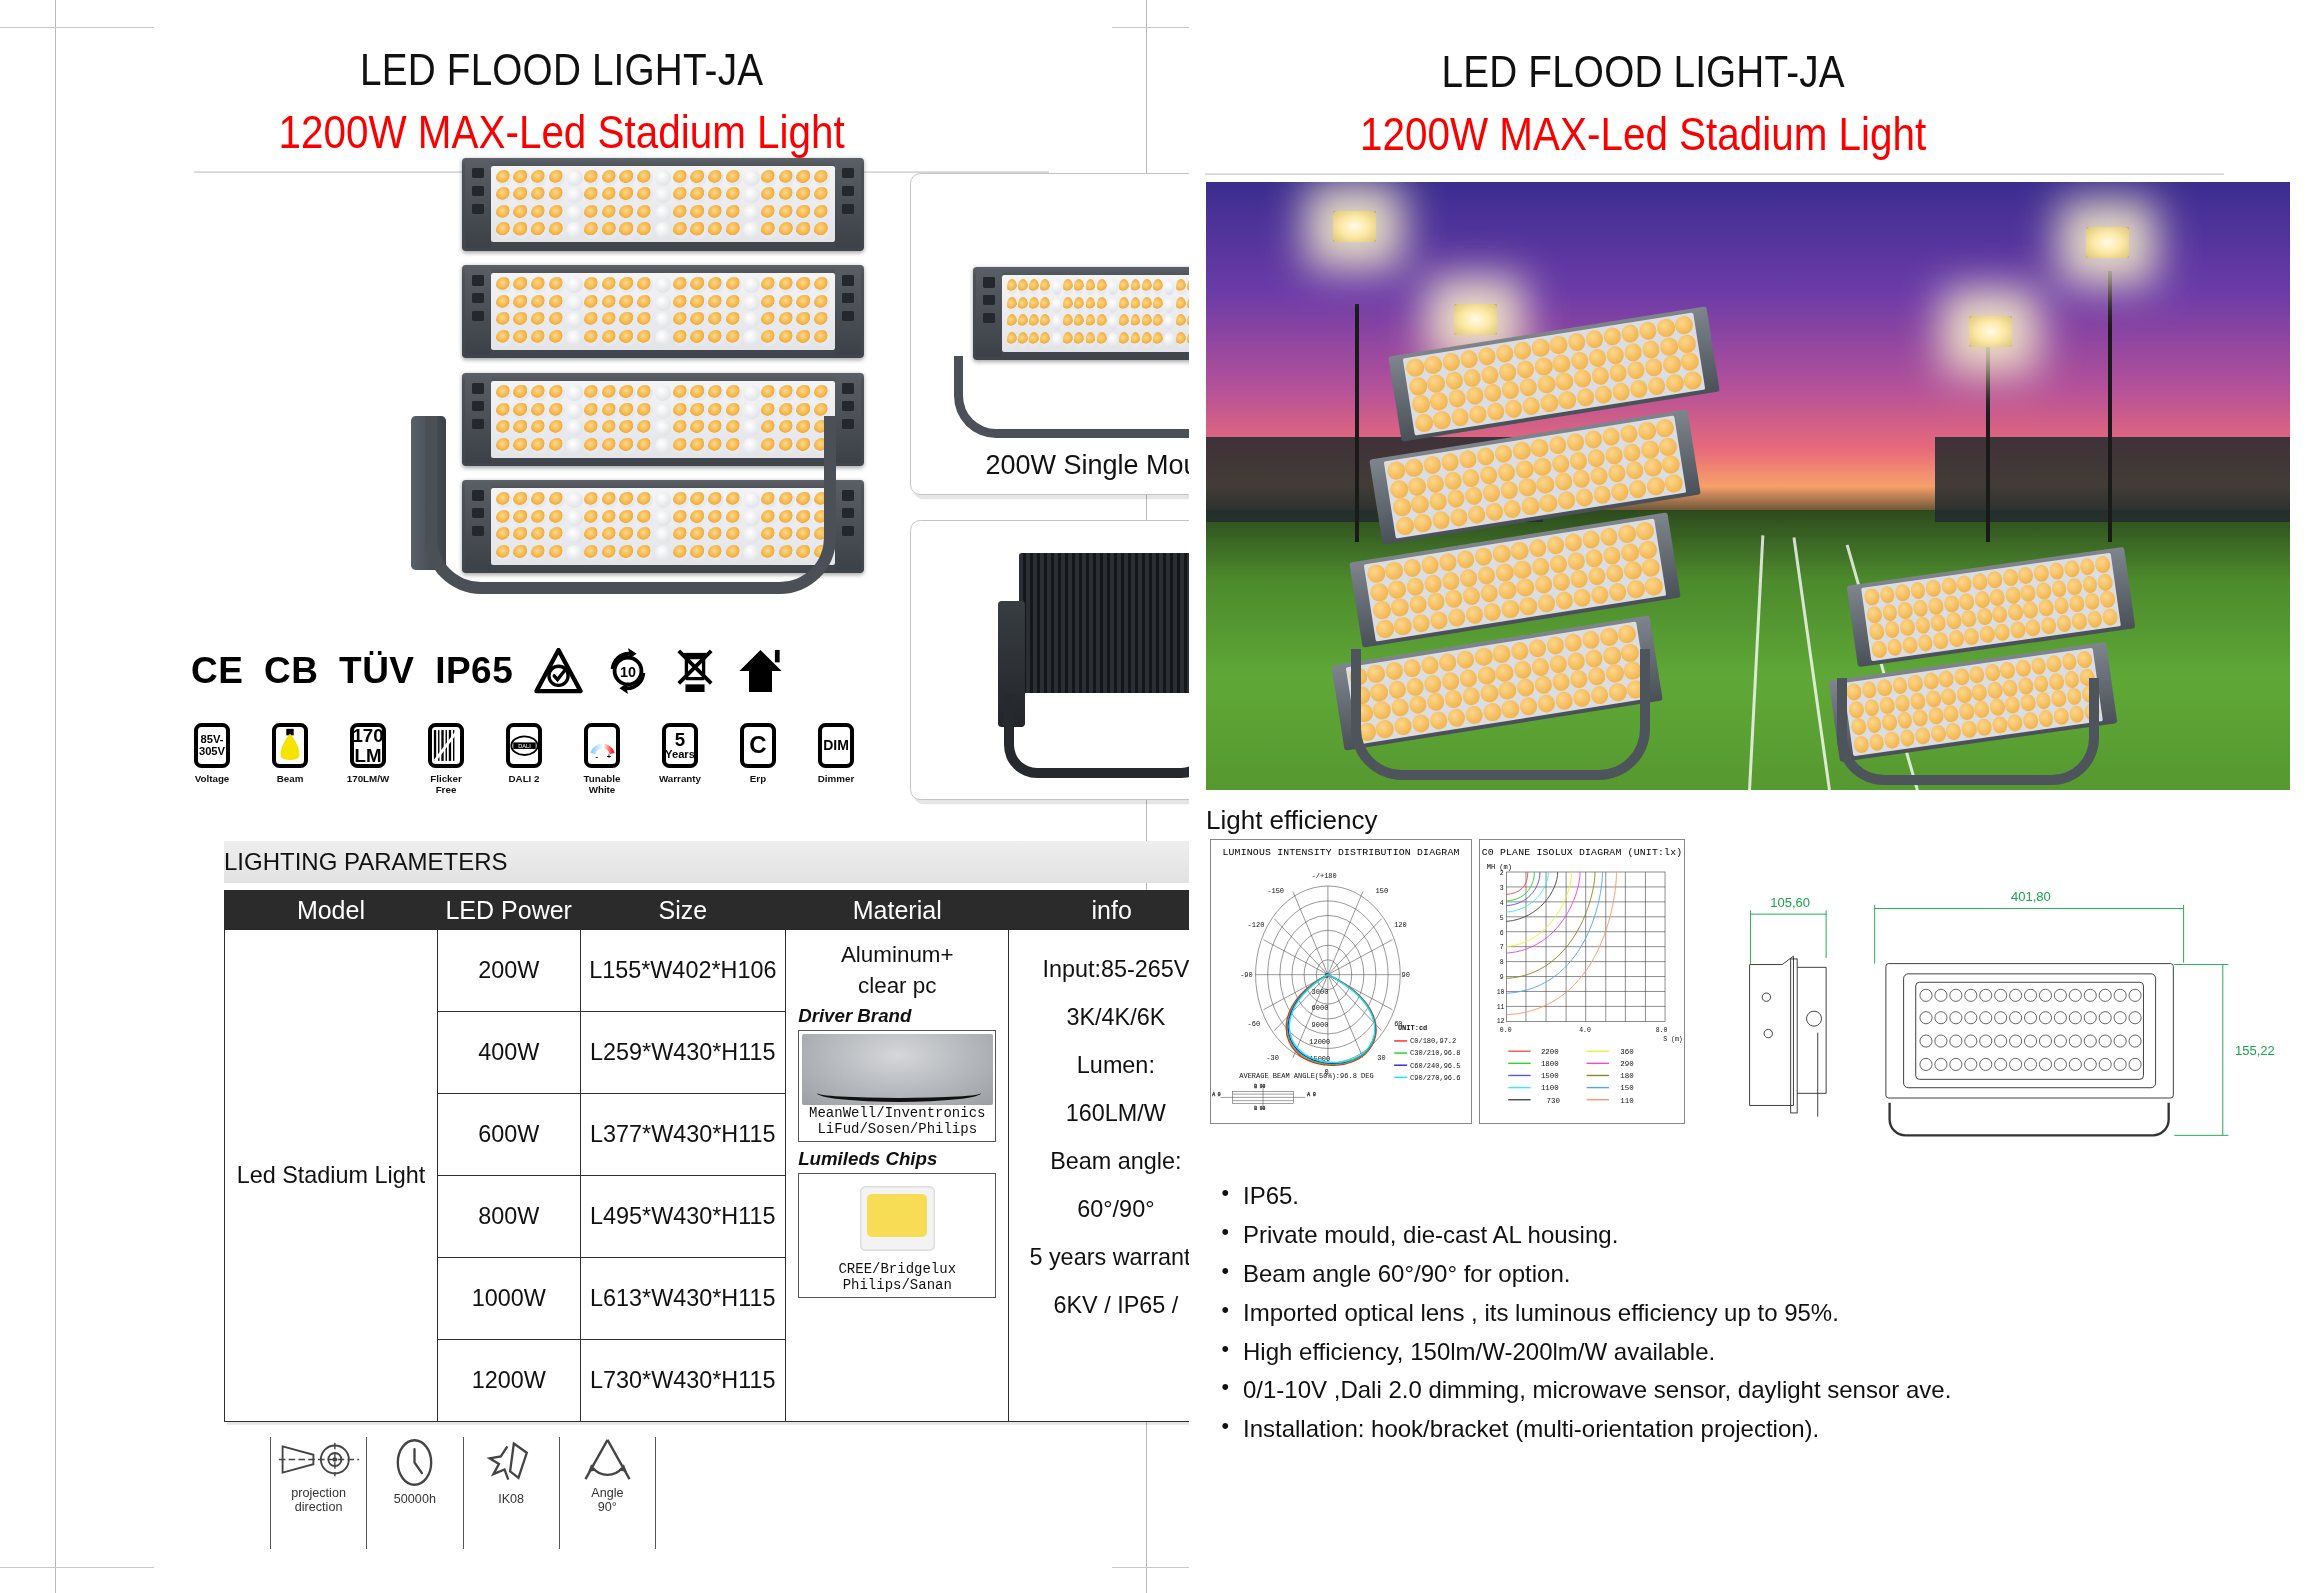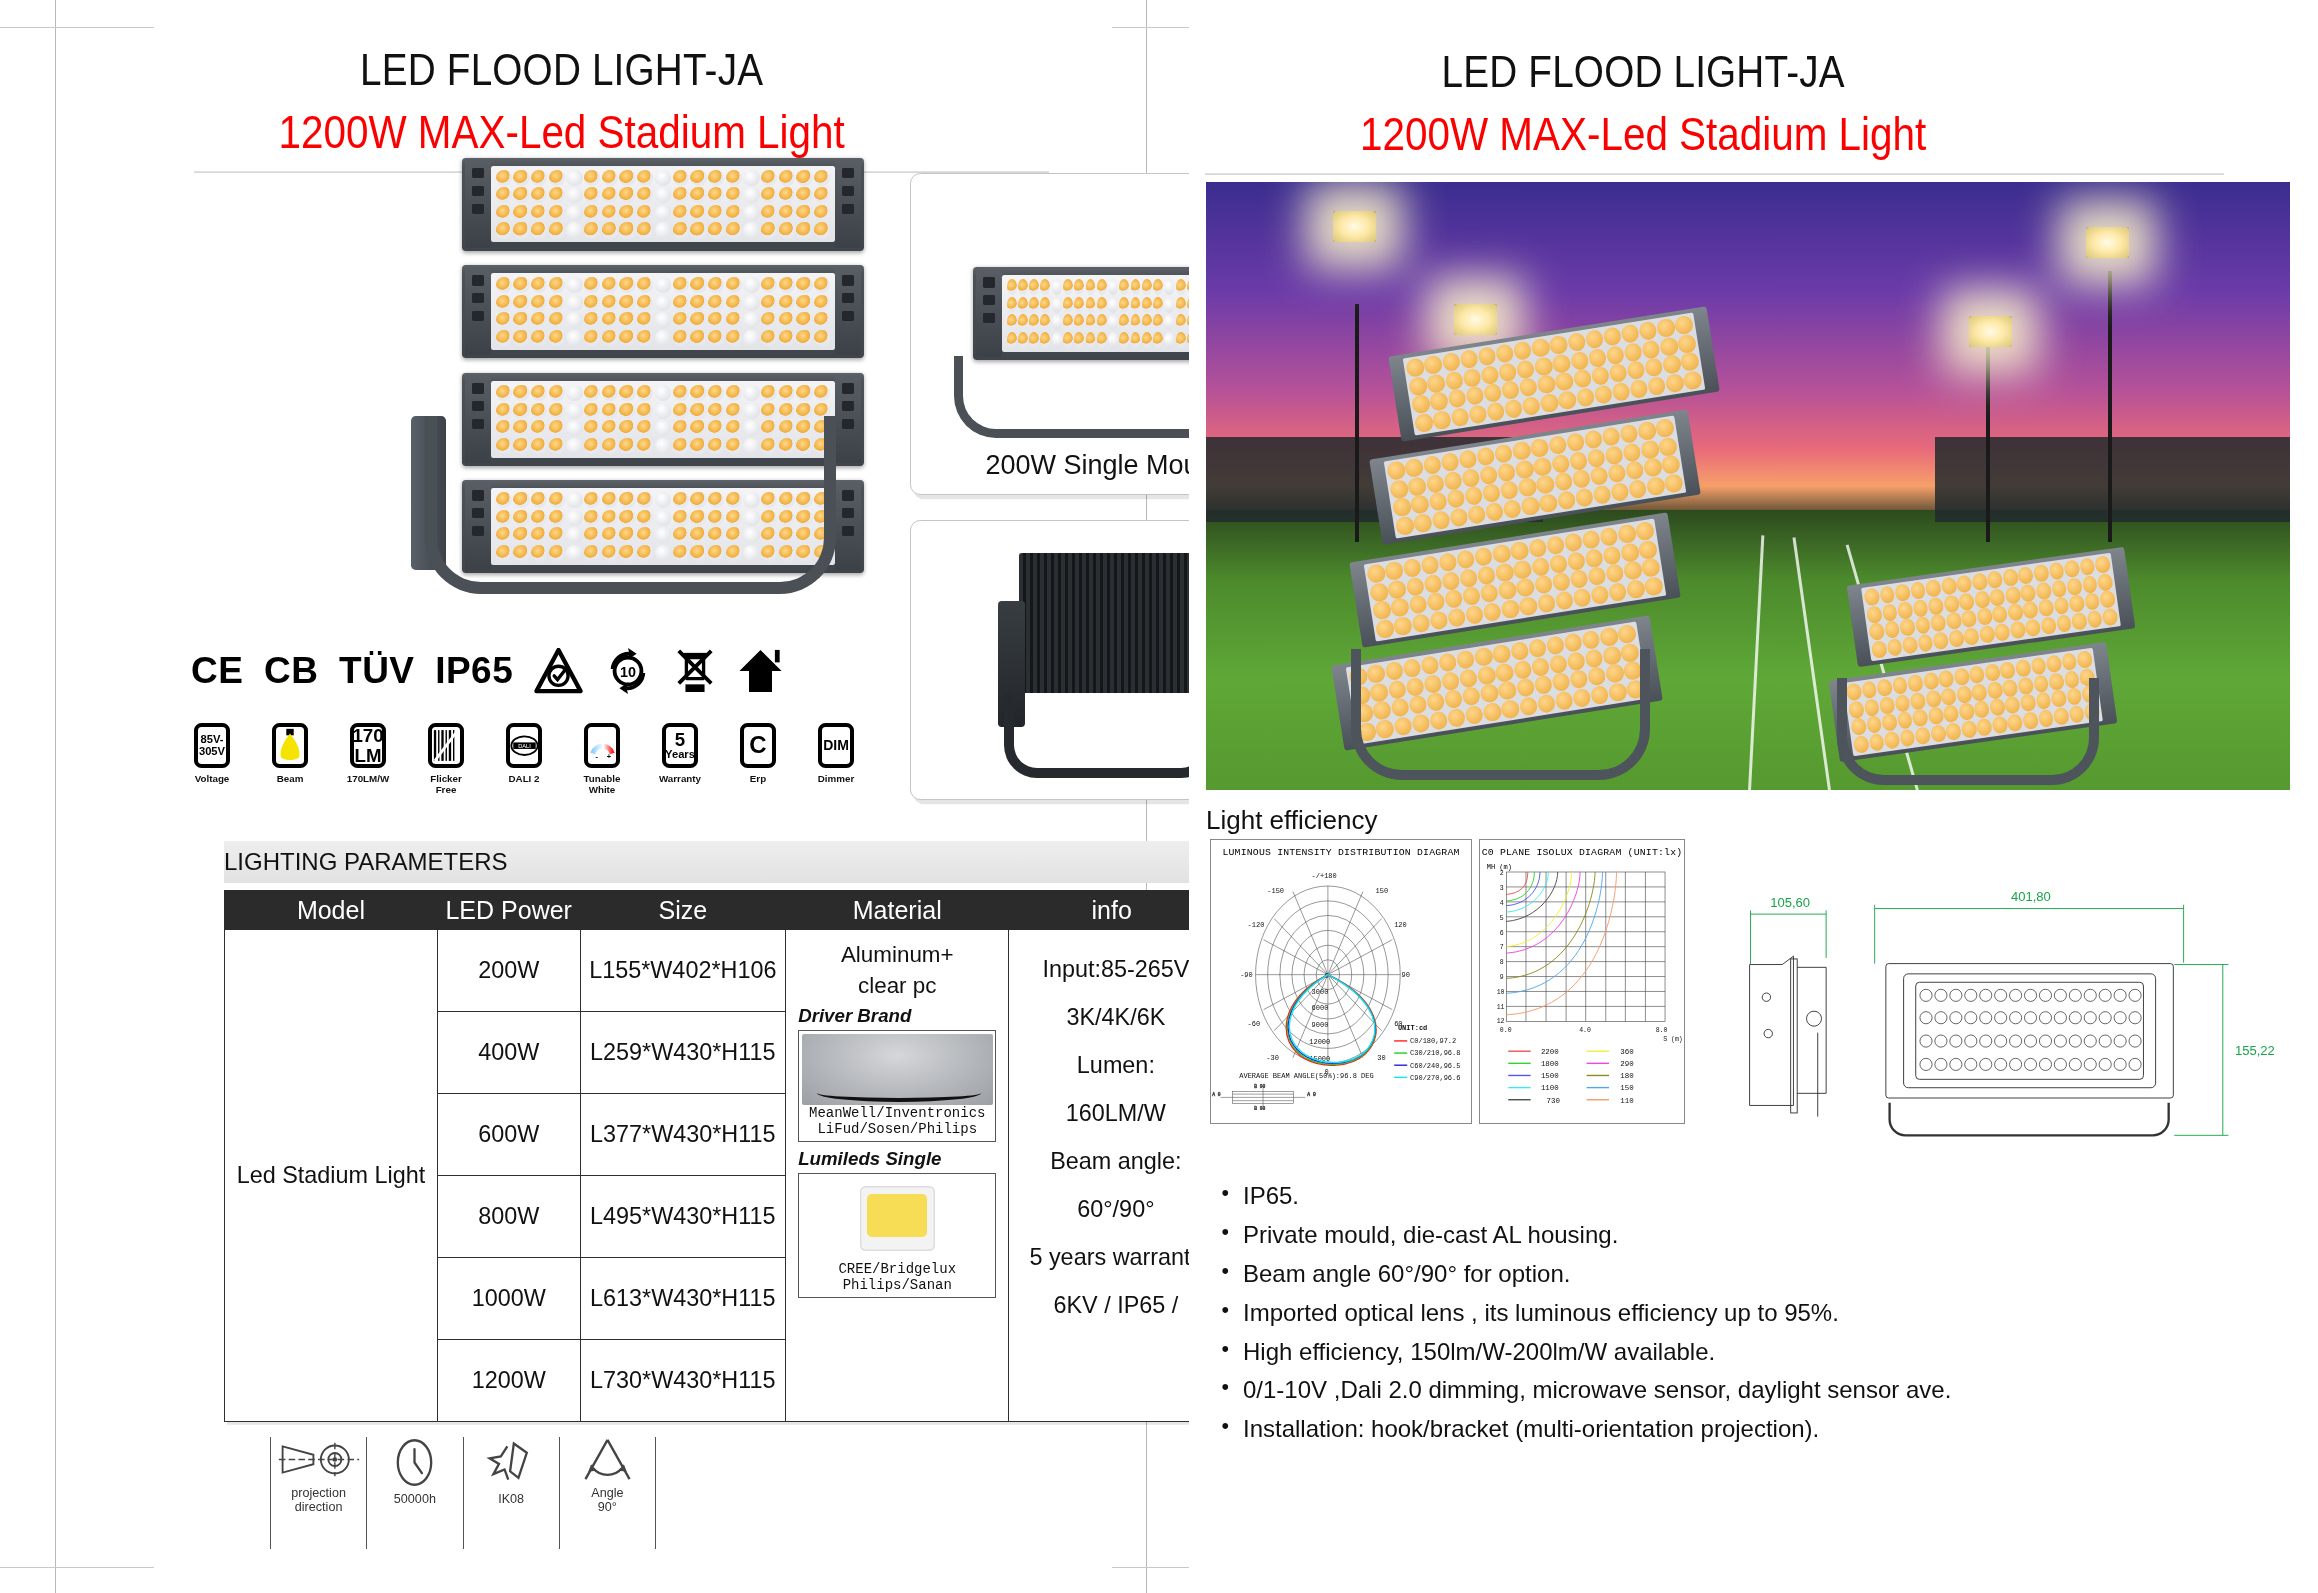--- a/index.html
+++ b/index.html
@@ -809,21 +809,21 @@
           <td class="size">L155*W402*H106</td>
           <td class="matcell" rowspan="6">
             <div class="mat-title">Aluminum+</div>
             <div class="mat-title">clear pc</div>
             <div class="mat-sub">Driver Brand</div>
             <div class="mat-frame">
               <div class="driver-img"></div>
               <div class="mat-cap">MeanWell/Inventronics</div>
               <div class="mat-cap">LiFud/Sosen/Philips</div>
             </div>
-            <div class="mat-sub"><b>Lumileds</b> <i>Single</i></div>
+            <div class="mat-sub"><b>Lumileds</b> <i>Chips</i></div>
             <div class="mat-frame">
               <div class="chip-img">
                   <div class="chip"></div>
                 </div>
               <div class="mat-cap">CREE/Bridgelux</div>
               <div class="mat-cap">Philips/Sanan</div>
             </div>
           </td>
           <td class="infocell" rowspan="6">
             <div>Input:85-265V</div>

